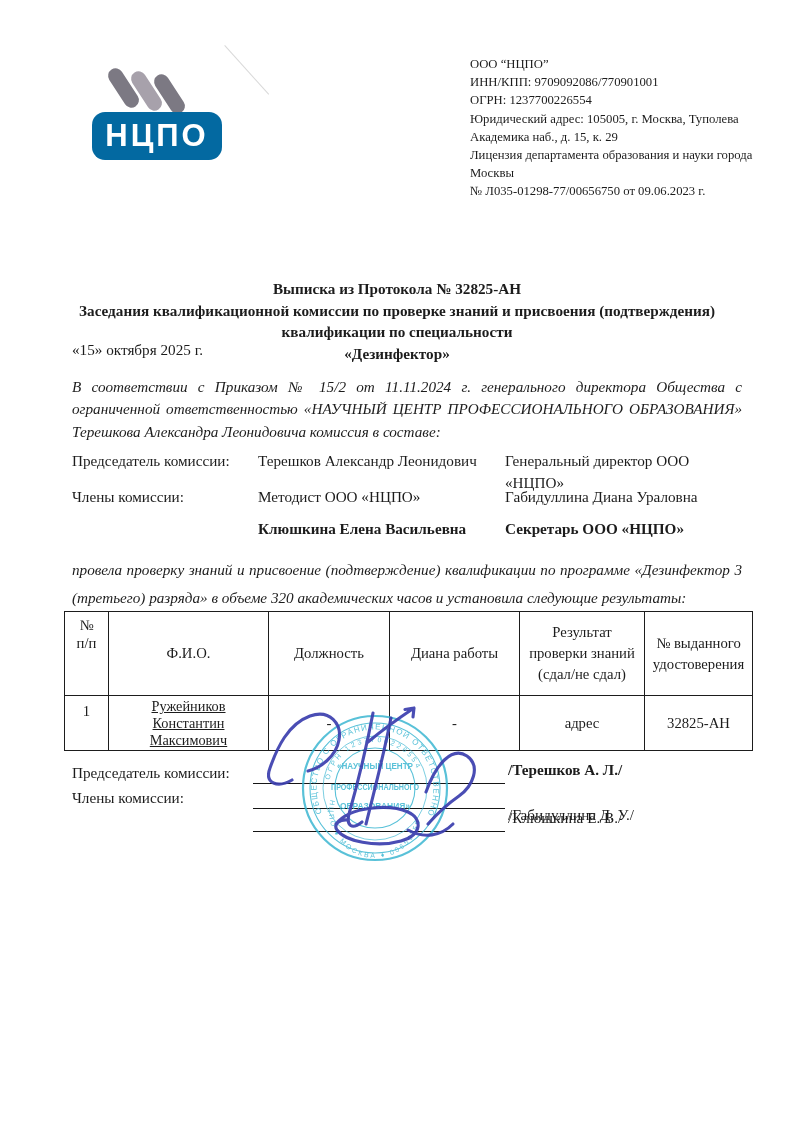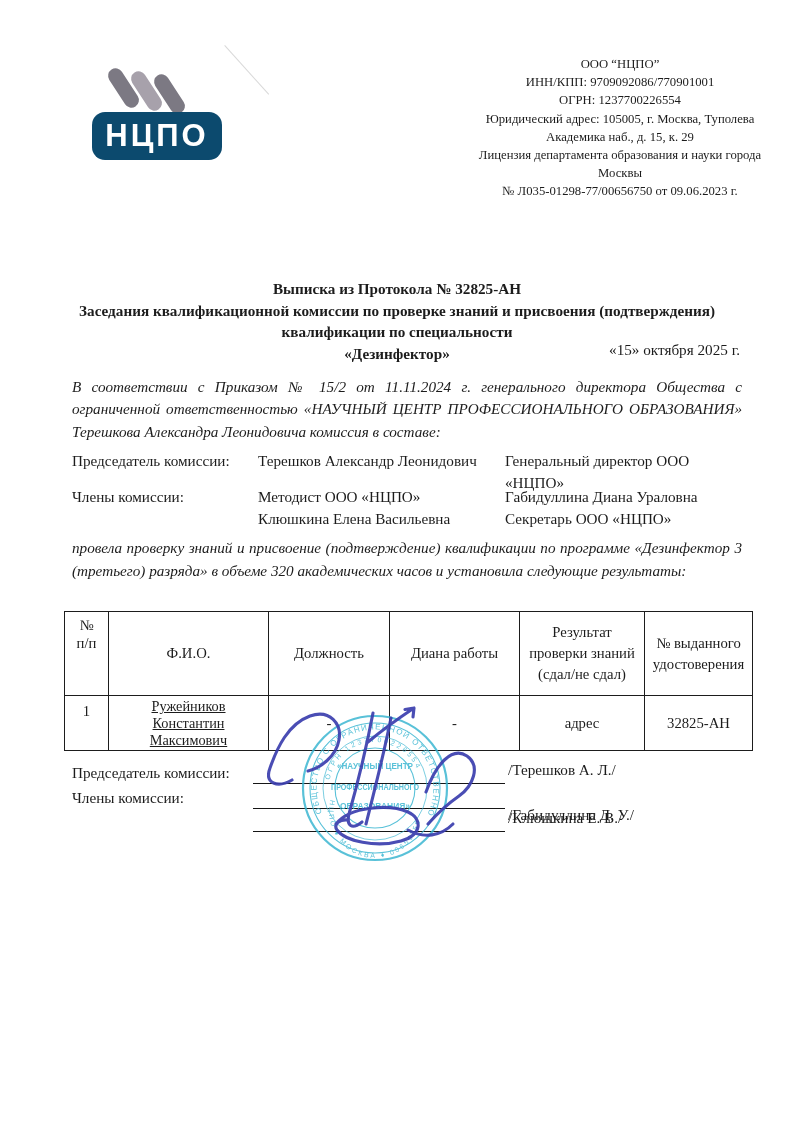--- a/index.html
+++ b/index.html
@@ -9,63 +9,63 @@
     font-family:"Liberation Serif", serif; color:#1c1c1c;
   }
   
   .logo{position:absolute; left:92px; top:50px; width:135px; height:115px;}
   .logo .bar{position:absolute; width:15px; height:44px; border-radius:9px;
     background:#7c7983; transform:rotate(-33deg);}
   .logo .bar1{left:24px; top:16px;}
   .logo .bar2{left:47px; top:19px; background:#a7a1ab;}
   .logo .bar3{left:70px; top:22px;}
   .logo .badge{position:absolute; left:0; top:62px; width:130px; height:48px;
-    background:#0c4a6e; border-radius:13px; display:flex; align-items:center; justify-content:center;}
+    background:#0369a1; border-radius:13px; display:flex; align-items:center; justify-content:center;}
   .logo .badge span{font-family:"Liberation Sans", sans-serif; font-weight:bold;
     font-size:31px; color:#ffffff; letter-spacing:3px;}
   .scan-artifact{position:absolute; left:225px; top:45px; width:66px; height:0;
     border-top:1.5px solid #d9d9d9; transform:rotate(48deg); transform-origin:left top;}
   
   .letterhead{position:absolute; left:470px; top:55px; width:300px;
-    font-size:12.7px; line-height:18.2px; white-space:pre-line;text-align:center;}
+    font-size:12.7px; line-height:18.2px; white-space:pre-line;}
   
   .doc-title{position:absolute; left:62px; top:258px; width:670px;
     text-align:center; font-weight:bold; font-size:15.2px; line-height:21.5px; white-space:pre-line;margin-top:20px;}
   .doc-date{position:absolute; left:72px; top:341px; width:668px;
-    text-align:right; font-size:15.2px;}
+    text-align:left; font-size:15.2px;}
   
   .para{position:absolute; left:72px; width:670px; font-size:15.2px;
     line-height:22.3px; text-align:justify;font-style:italic;}
   .intro{top:376px;}
-  .body2{top:536px; line-height:23px;}
+  .body2{top:556px; line-height:28px;}
   
   .commission{position:absolute; left:72px; top:450px; width:672px; height:90px;
     font-size:15.2px; line-height:22px;}
   .com-row{position:absolute; left:0; width:100%; display:grid;
     grid-template-columns:186px 247px 1fr;}
-  .com-row1{top:0;} .com-row2{top:36px;} .com-row3{top:58px;}
+  .com-row1{top:0;} .com-row2{top:36px;} .com-row3{top:68px;font-weight:bold;}
   
   .results{position:absolute; left:64px; top:611px; border-collapse:collapse;
     table-layout:fixed; width:689px; font-size:14.7px;}
   .results th,.results td{border:1.6px solid #1d1d1d; font-weight:normal;
     text-align:center; vertical-align:middle; padding:2px 4px; white-space:pre-line;}
   .results thead tr{height:84px;}
   .results tbody tr{height:50px;}
   .results th{line-height:21px;}
   .results th.c-num{vertical-align:top; line-height:18px; padding-top:4px;}
   .results td.c-num{vertical-align:top; padding-top:7px;}
   .results td.c-fio{line-height:16.8px; font-size:14.3px;text-decoration:underline;}
   
   .sig-label{position:absolute; left:72px; font-size:15.2px;}
   .sig-label1{top:764px;} .sig-label2{top:789px;}
   .sig-line{position:absolute; left:253px; width:252px; height:0;
     border-top:1.5px solid #161616; z-index:1;}
   .sig-line1{top:783px;} .sig-line2{top:808px;} .sig-line3{top:831px;}
   .sig-name{position:absolute; left:508px; font-size:15.2px; z-index:4;}
-  .sig-name1{top:761px;} .sig-name2{top:806px;} .sig-name3{top:809px;}
+  .sig-name1{top:761px;font-weight:bold;} .sig-name2{top:806px;} .sig-name3{top:809px;}
   
   .stamp{position:absolute; left:295px; top:708px; z-index:2; opacity:.82;}
   .stamp text{font-family:"Liberation Sans", sans-serif;}
   .stamp .ring-t{font-size:8px; letter-spacing:1.3px;}
   .stamp .ring-s{font-size:7px; letter-spacing:2.6px;}
   .stamp .ring-b{font-size:7px; letter-spacing:2.2px;}
   .stamp .center-l{font-size:9.5px; font-weight:bold; text-anchor:middle;}
   .ink{position:absolute; left:240px; top:680px; z-index:3; opacity:.92;}
 </style>
 </head>

